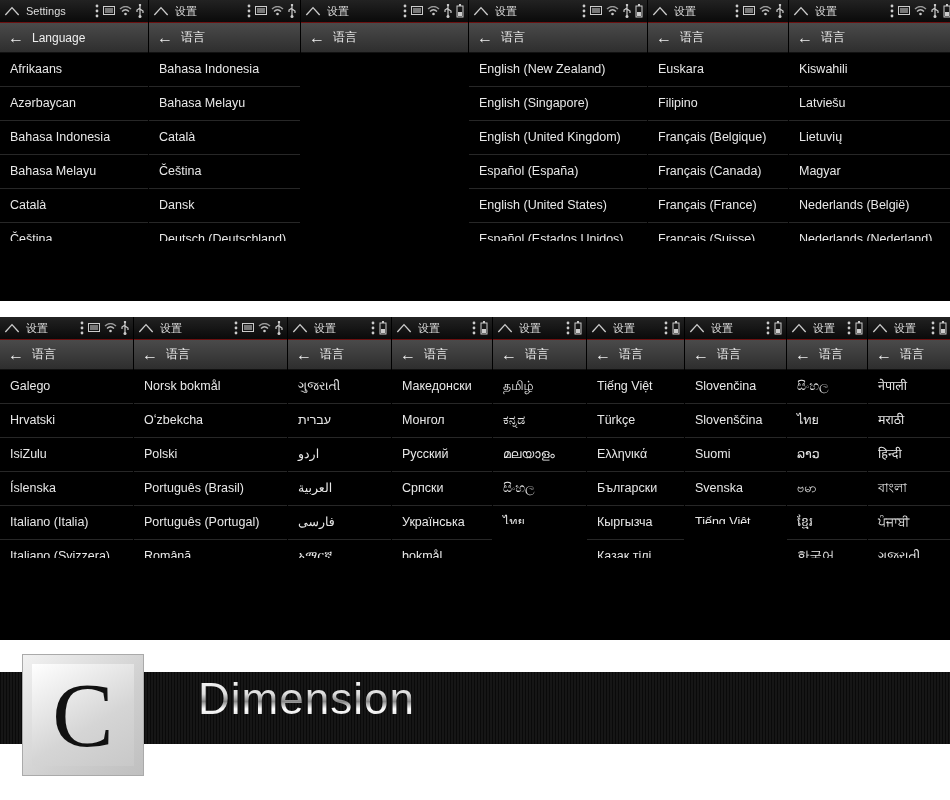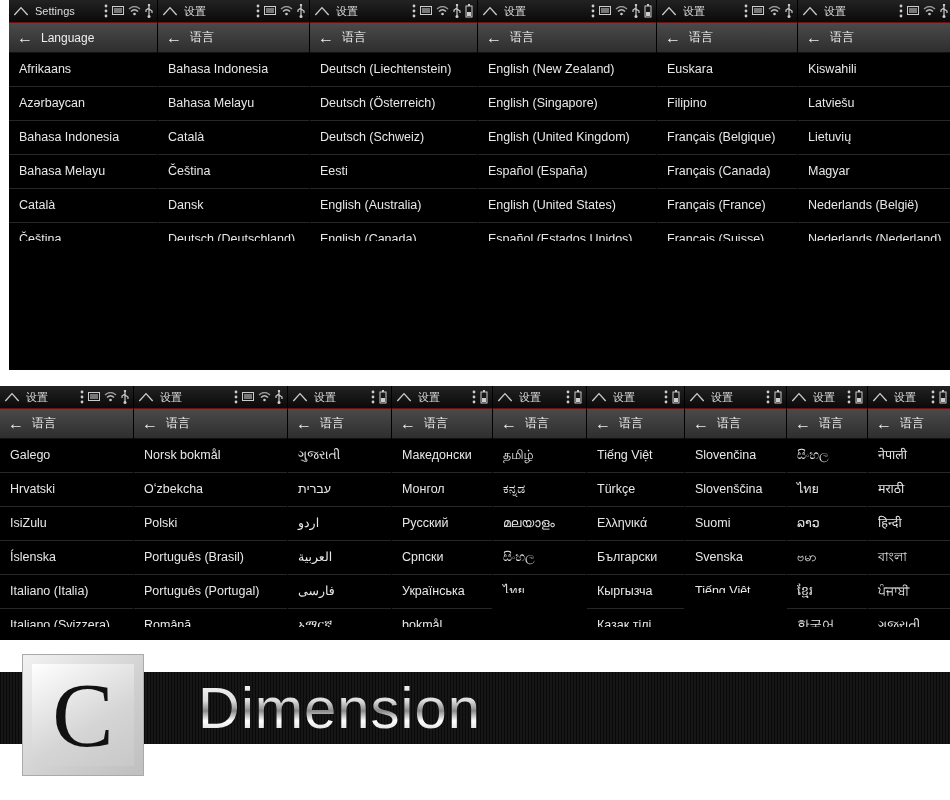--- a/index.html
+++ b/index.html
@@ -9,21 +9,21 @@
     background: #fff;
     font-family: Arial, sans-serif;
     overflow: hidden;
     position: relative;
   }
   .row-holder {
     display: flex;
     flex-direction: row;
     background: #000;
   }
-  .row-top { height: 370px; margin-left: 9px; }
+  .row-top { height: 301px; }
   .gap { height: 16px; background: #fff; }
   .row-bottom { height: 323px; }
   .panel {
     flex: 0 0 auto;
     background: #000;
     display: flex;
     flex-direction: column;
     border-right: 1px solid #000;
     overflow: hidden;
   }
@@ -129,21 +129,21 @@
   .banner-c {
     font-size: 92px;
     font-weight: 400;
     color: #111;
     font-family: Georgia, 'Times New Roman', serif;
   }
   .banner-text {
     position: absolute;
     left: 198px;
     top: 34px;
-    font-size: 58px;
+    font-size: 44px;
     letter-spacing: 1px;
     font-weight: 300;
     background: linear-gradient(to bottom, #fff 0%, #ddd 40%, #888 55%, #fff 70%, #bbb 100%);
     -webkit-background-clip: text;
     background-clip: text;
     color: transparent;
     font-family: Arial, sans-serif;
   }
 </style>
 </head>
@@ -297,28 +297,20 @@
                 <rect x="3" y="0" width="2" height="2" fill="#ccc"></rect>
                 <rect x="2" y="8" width="4" height="4" fill="#ccc"></rect>
               </svg>
             </span>
           </span>
         </div>
         <div class="redline"></div>
         <div class="navbar">
           <span class="back-arrow">←</span>
           <span class="nav-title">语言</span>
-        </div>
-        <div class="list">
-          <div class="list-item">Deutsch (Liechtenstein)</div>
-          <div class="list-item">Deutsch (Österreich)</div>
-          <div class="list-item">Deutsch (Schweiz)</div>
-          <div class="list-item">Eesti</div>
-          <div class="list-item">English (Australia)</div>
-          <div class="list-item cut">English (Canada)</div>
         </div>
       </div>
       <div class="panel" style="width: 179px;">
         <div class="statusbar">
           <span>
             <svg width="16" height="12" viewBox="0 0 24 16">
               <path d="M2 14 L12 3 L22 14" fill="none" stroke="#ccc" stroke-width="2"></path>
             </svg>
           </span>
           <span class="title">设置</span>

